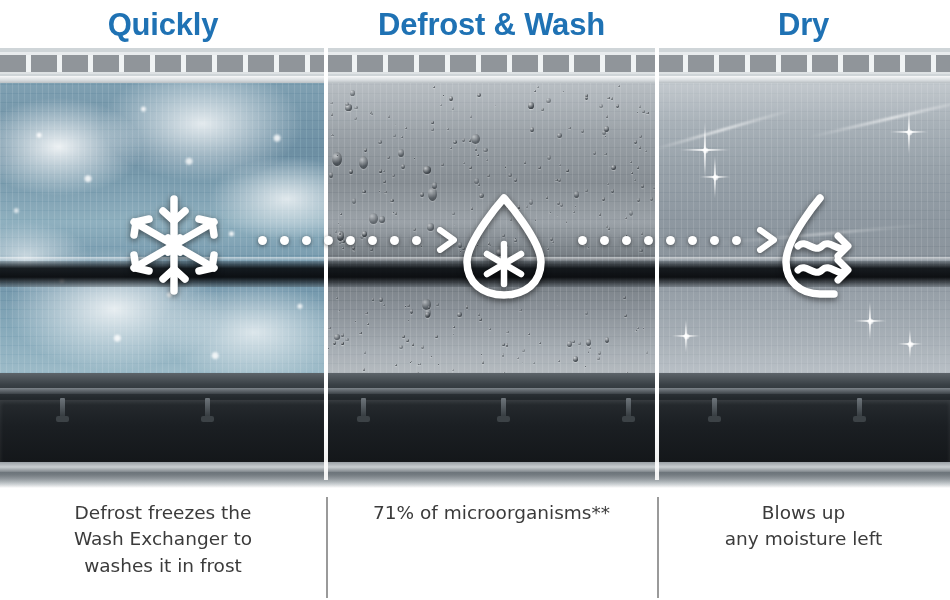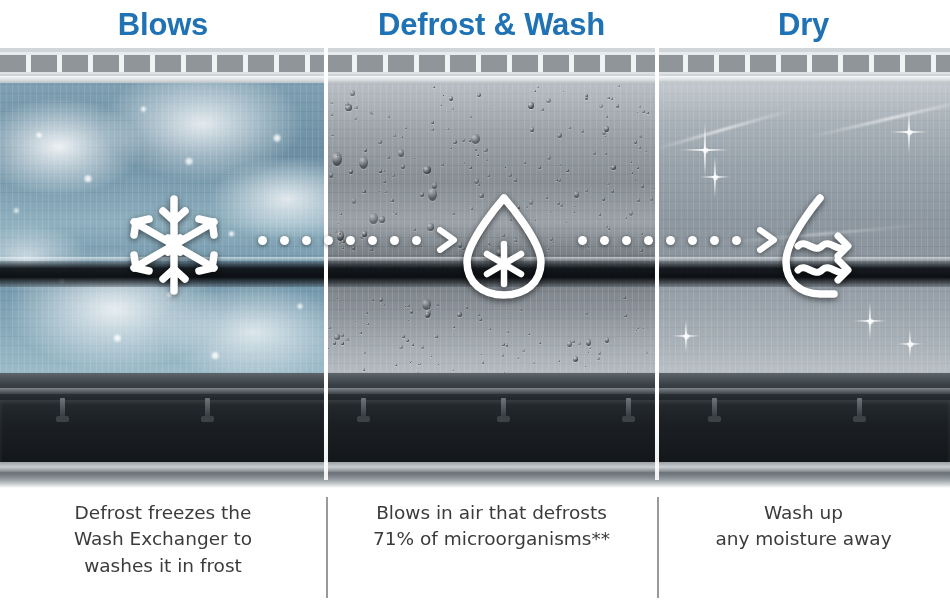--- a/index.html
+++ b/index.html
@@ -220,21 +220,21 @@
   .capdiv{ position:absolute; top:497px; width:1.5px; height:101px; background:#9a9a9a; z-index:21; }
   .capdiv.cd1{ left:326px; }
   .capdiv.cd2{ left:657px; }
 </style>
 </head>
 <body>
 
 <div id="stage">
 
   <div class="headings">
-    <div class="heading h-freeze">Blows</div>
+    <div class="heading h-freeze">Quickly</div>
     <div class="heading h-defrost">Defrost &amp; Wash</div>
     <div class="heading h-dry">Dry</div>
   </div>
 
   <div class="photo">
 
     <div class="panel p1">
       <div class="coil coil-frost">
         <div class="frost-speckle"></div>
         <div class="fins"></div>
@@ -673,24 +673,23 @@
     </div>
   </div>
 
   <div class="captions">
     <div class="cap c1">
       <span class="line">Defrost freezes the</span>
       <span class="line">Wash Exchanger to</span>
       <span class="line">washes it in frost</span>
     </div>
     <div class="cap c2">
-      <span class="line">Blows in air that defrosts</span>
       <span class="line">71% of microorganisms**</span>
     </div>
     <div class="cap c3">
-      <span class="line">Wash up</span>
-      <span class="line">any moisture away</span>
+      <span class="line">Blows up</span>
+      <span class="line">any moisture left</span>
     </div>
   </div>
   <div class="capdiv cd1"></div>
   <div class="capdiv cd2"></div>
 
 </div>
 
 </body></html>

